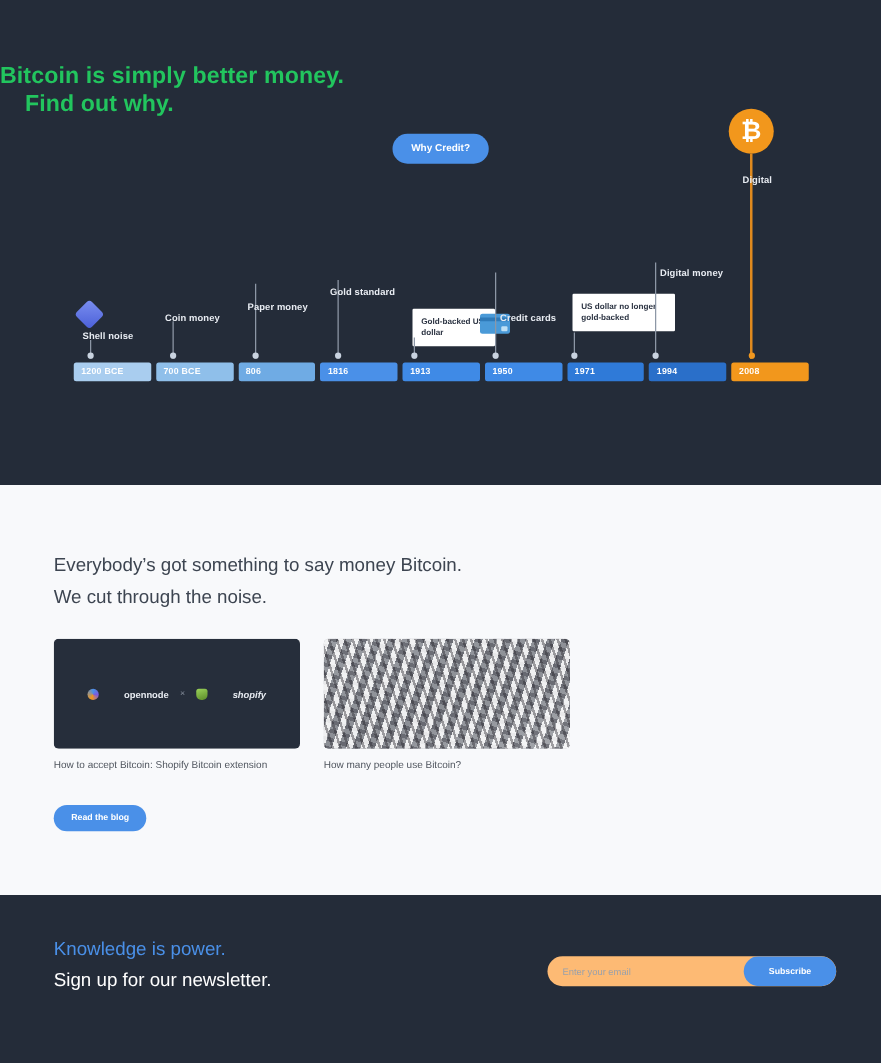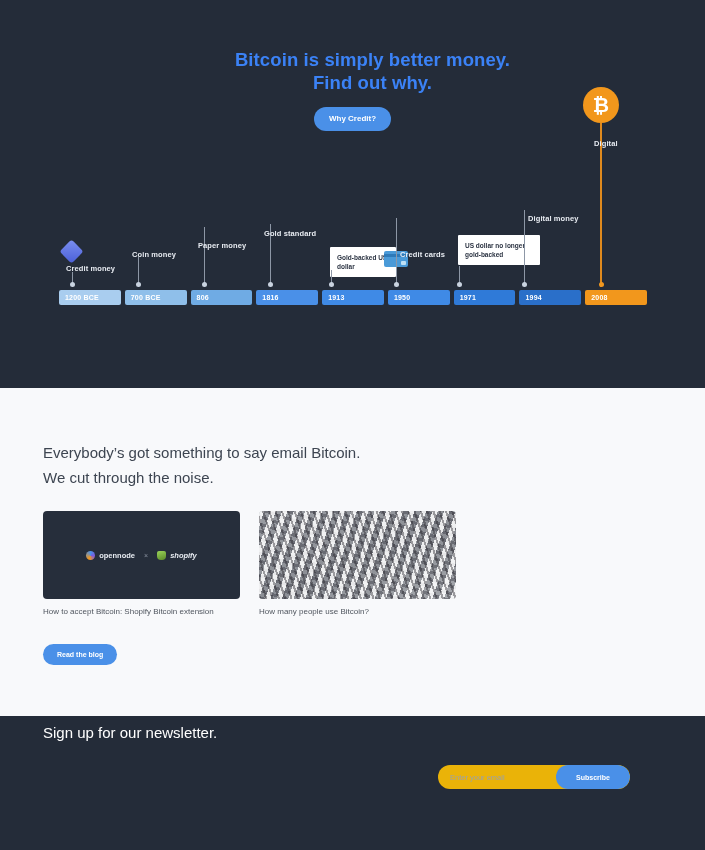--- a/index.html
+++ b/index.html
@@ -12,30 +12,29 @@
   .page { width: 705px; height: 850px; position: relative; }
 
   
   .hero {
     position: relative;
     width: 705px;
     height: 388px;
     background: #242c39;
   }
   .hero-title {
-    text-align: center;
-    color: #3b82f6;
+    text-align: left;
+    color: #22c55e;
     font-size: 18.5px;
     font-weight: 700;
     letter-spacing: .1px;
     padding-top: 48px;
     line-height: 23px;
-    margin-left: 40px;
-  }
-  .hero-title .l2 { display: block; }
+  }
+  .hero-title .l2 { display: block; padding-left: 20px; }
   .hero-btn-wrap { text-align: center; margin-top: 13px; }
   .hero-btn {
     display: inline-block;
     background: #4a90e8;
     color: #ffffff;
     border: none;
     border-radius: 14px;
     font-size: 8px;
     font-weight: 700;
     padding: 7px 15px 8px;
@@ -203,21 +202,21 @@
   .img-gavel .base{
     position:absolute; left:88px; top:56px; width:52px; height:24px;
     background:linear-gradient(100deg,#6a4224,#321d0e); border-radius:5px;
   }
   
   .img-logos {
     width:100%; height:100%;
     background:#262e3b;
     display:flex; align-items:center; justify-content:center; gap:9px;
   }
-  .logo-unit { display:flex; align-items:flex-start; gap:4px; }
+  .logo-unit { display:flex; align-items:flex-start; gap:20px; }
   .logo-mark { width:9px; height:9px; border-radius:50%;
     background: conic-gradient(from 200deg,#f2971c,#4a90e8 45%,#7a5ae0 70%,#f2971c); }
   .logo-mark.shopify { border-radius:2px 2px 4px 4px;
     background: linear-gradient(160deg,#9bd35a,#5a8a28); }
   .logo-text { color:#e9edf3; font-size:7.5px; font-weight:700; }
   .logo-text.it { font-style: italic; }
   .logo-x { color:#8b93a1; font-size:7px; }
   
   .img-crowd {
     width:100%; height:100%;
@@ -260,22 +259,22 @@
   }
   .nl-white {
     color: #ffffff;
     font-size: 15px;
     padding: 8px 0 0 43px;
     font-weight: 400;
   }
   .nl-form {
     position: absolute;
     left: 438px; top: 765px;
-    width: 192px; height: 24px;
-    background: #eab308;
+    width: 231px; height: 24px;
+    background: #fdba74;
     border-radius: 12px;
     display: flex;
     align-items: center;
     overflow: hidden;
   }
   .nl-input {
     flex: 1;
     border: none;
     outline: none;
     background: transparent;
@@ -313,21 +312,21 @@
     </div>
 
     <div class="timeline">
 
       <div class="tl-icon ic-btc" style="left:524px; top:5px;">₿</div>
       <div class="tl-stem orange" style="left:542px; top:41px; height:164px;"></div>
       <div class="tl-label" style="left:535px; top:57px;">Digital</div>
 
       <div class="tl-icon ic-shell" style="left:4px; top:161px;"></div>
       <div class="tl-stem" style="left:13px; top:190px; height:15px;"></div>
-      <div class="tl-label" style="left:7px; top:182px;">Credit money</div>
+      <div class="tl-label" style="left:7px; top:182px;">Shell noise</div>
       <div class="tl-node" style="left:13px;"></div>
 
       <div class="tl-icon ic-coin" style="left:58px; top:146px;"></div>
       <div class="tl-stem" style="left:79px; top:175px; height:30px;"></div>
       <div class="tl-label" style="left:73px; top:168px;">Coin money</div>
       <div class="tl-node" style="left:79px;"></div>
 
       <div class="tl-icon ic-note" style="left:124px; top:110px;"></div>
       <div class="tl-stem" style="left:145px; top:145px; height:60px;"></div>
       <div class="tl-label" style="left:139px; top:159px;">Paper money</div>
@@ -367,21 +366,21 @@
         <div class="tl-bar" style="background:#3f8ae6">1950</div>
         <div class="tl-bar" style="background:#2f7ad8">1971</div>
         <div class="tl-bar" style="background:#2a6fc9">1994</div>
         <div class="tl-bar" style="background:#f2971c">2008</div>
       </div>
     </div>
   </section>
 
   <section class="light">
     <h2 class="sec-title">
-      <span>Everybody’s got something to say email Bitcoin.</span><br>
+      <span>Everybody’s got something to say money Bitcoin.</span><br>
       <span>We cut through the noise.</span>
     </h2>
 
     <div class="cards">
 
 
       <div class="card">
         <div class="card-img">
           <div class="img-logos">
             <span class="logo-unit">
@@ -404,20 +403,21 @@
         </div>
         <div class="card-cap">How many people use Bitcoin?</div>
       </div>
 
     </div>
 
     <button class="blog-btn">Read the blog</button>
   </section>
 
   <section class="footer">
+    <div class="nl-blue">Knowledge is power.</div>
     <div class="nl-white">Sign up for our newsletter.</div>
 
   </section>
 
   <form class="nl-form">
     <input class="nl-input" type="email" placeholder="Enter your email" style="">
     <button class="nl-sub" type="button">Subscribe</button>
   </form>
 
 </div>

